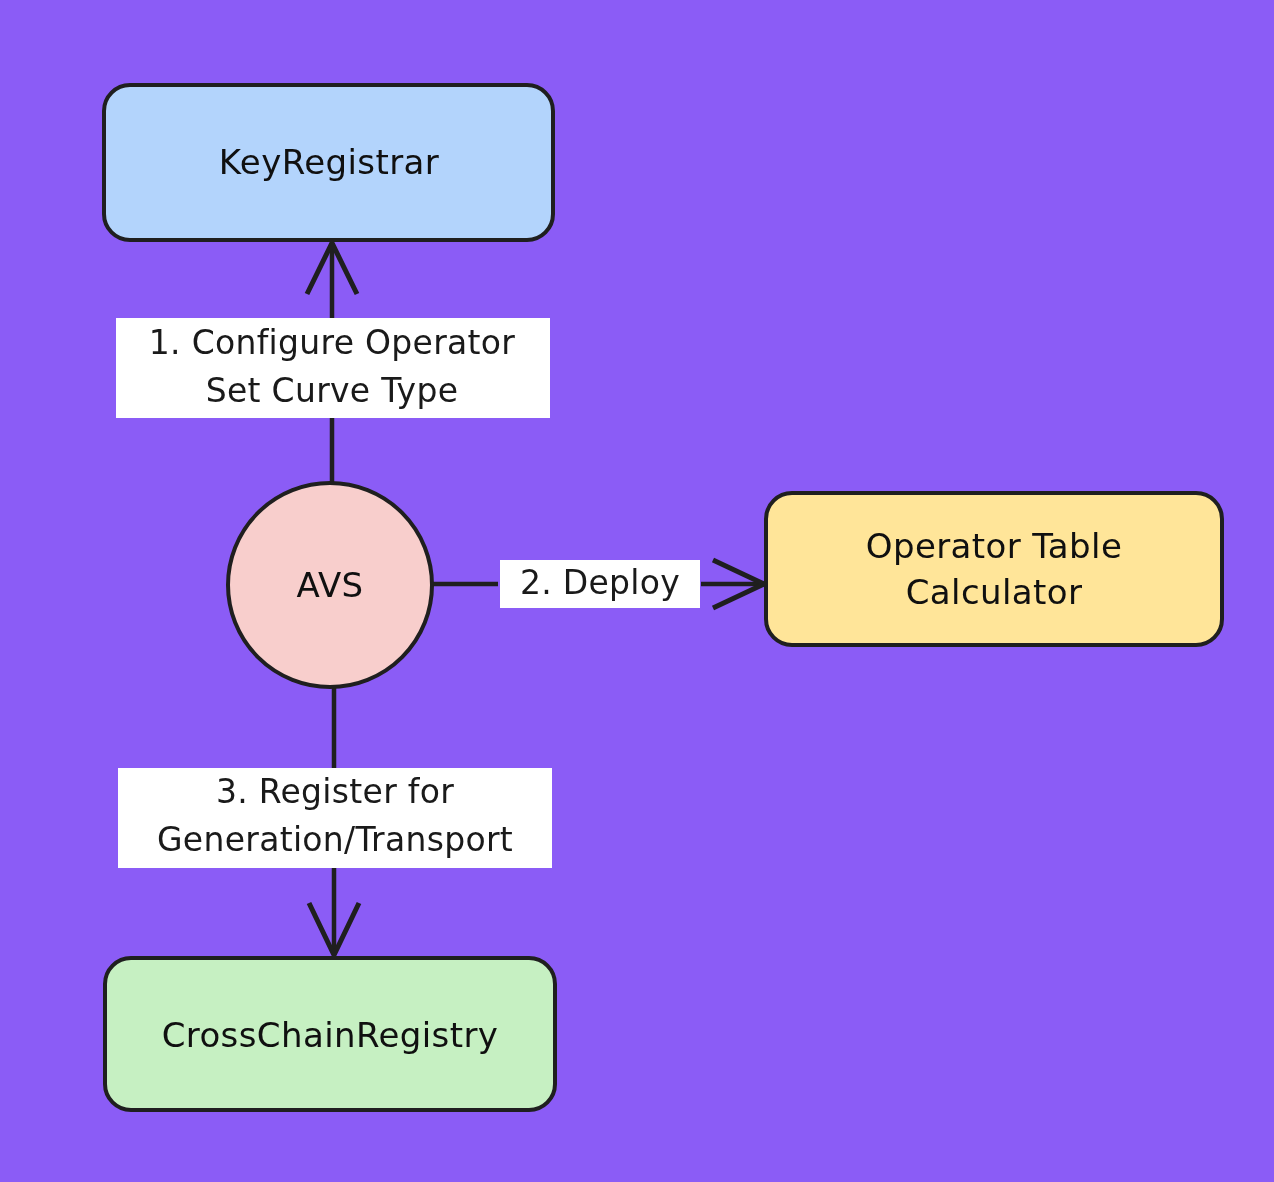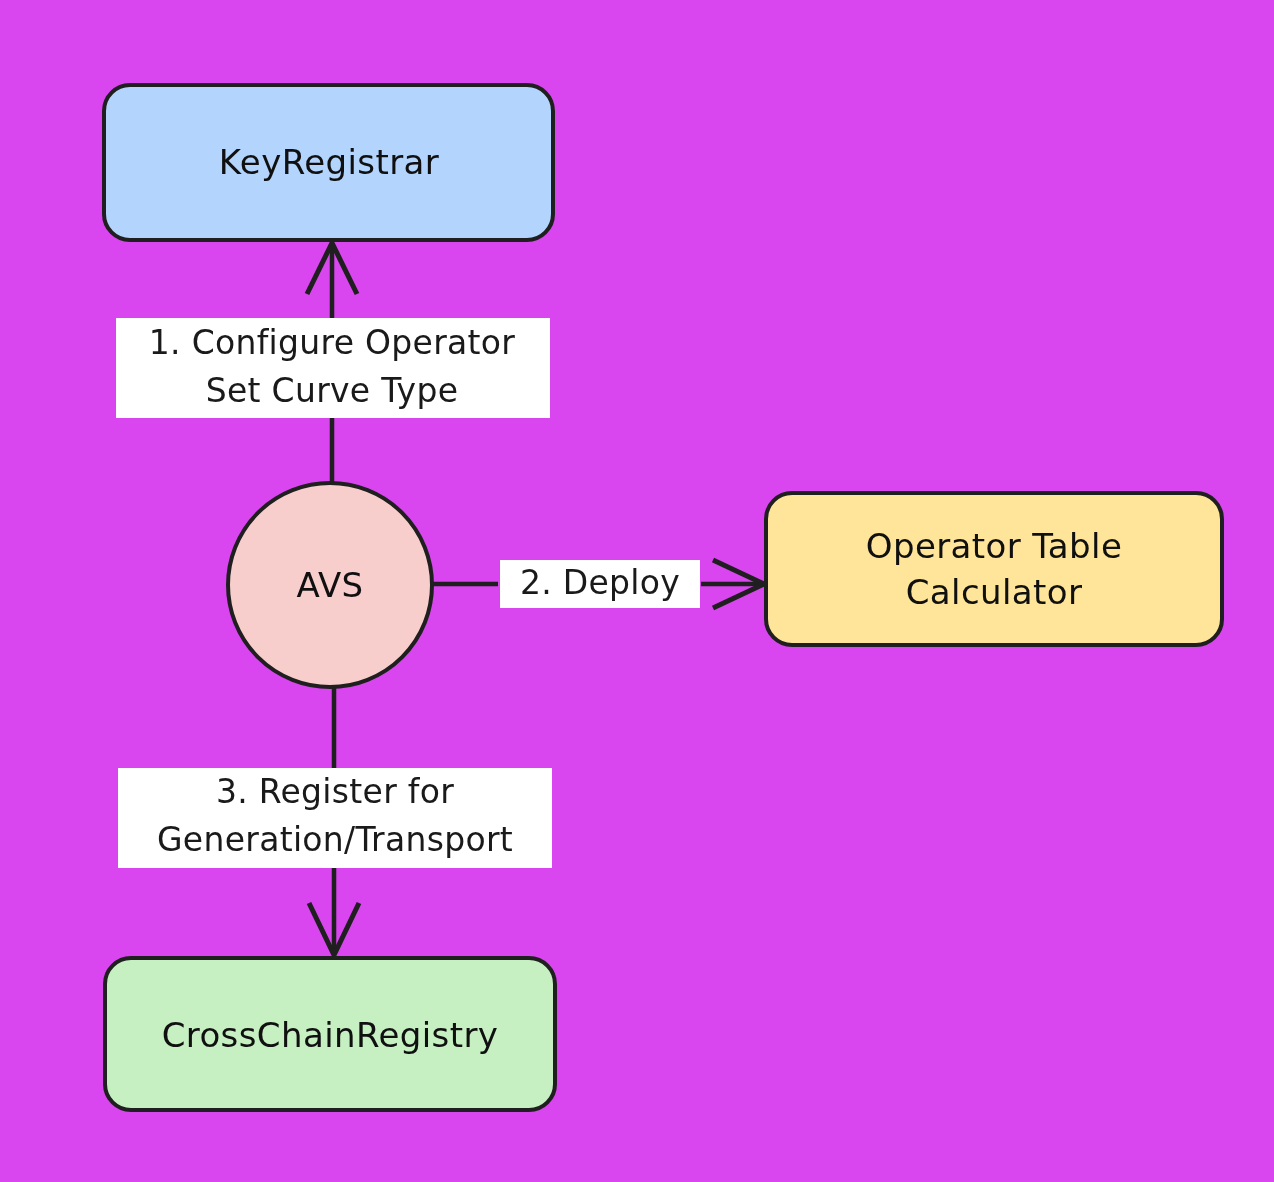--- a/index.html
+++ b/index.html
@@ -7,21 +7,21 @@
     padding: 0;
     background: #ffffff;
   }
   body {
     font-family: "DejaVu Sans", sans-serif;
   }
   #canvas {
     position: relative;
     width: 1274px;
     height: 1182px;
-    background: #d946ef;
+    background: #8b5cf6;
     overflow: hidden;
   }
   svg#diagram {
     position: absolute;
     left: 0;
     top: 0;
     width: 1274px;
     height: 1182px;
   }
   .node-shape {

